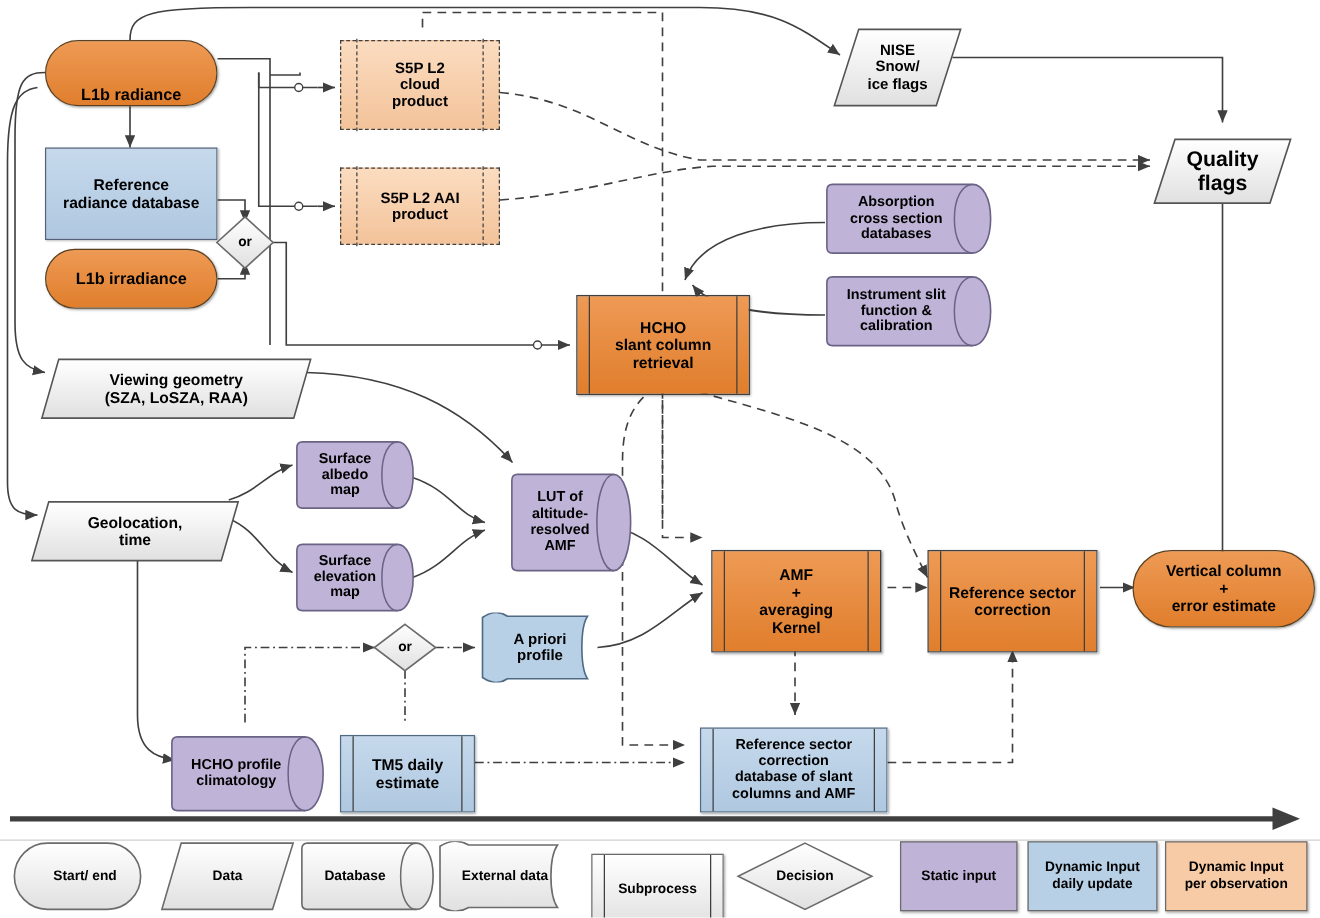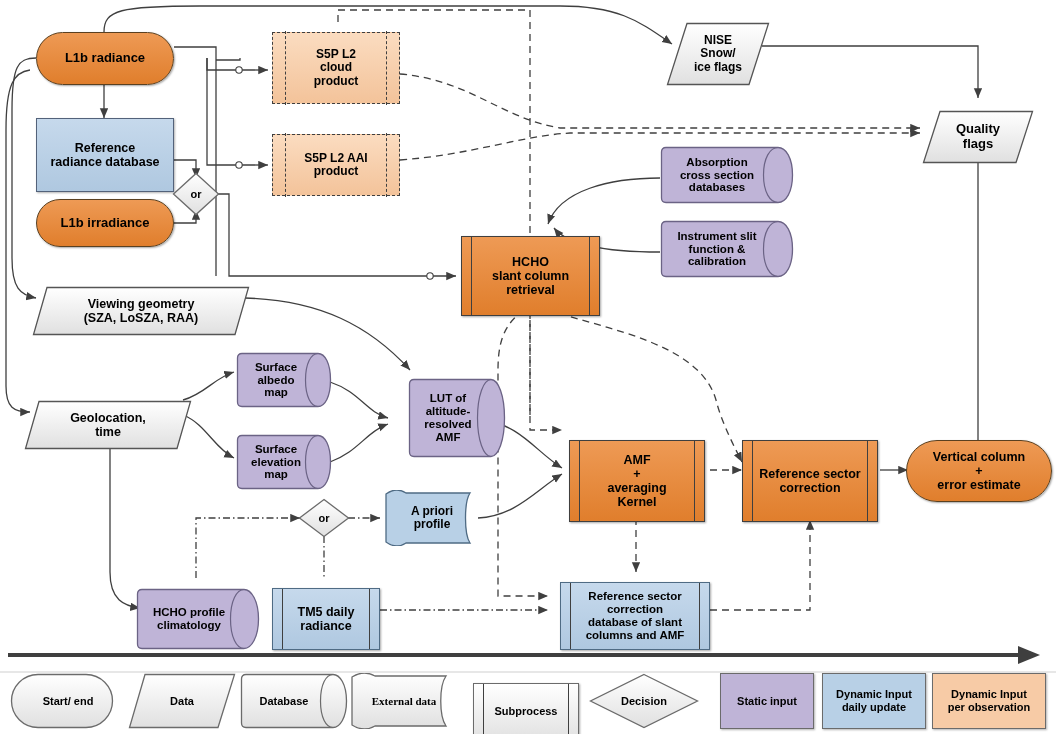--- a/index.html
+++ b/index.html
@@ -189,21 +189,21 @@
     </g>
 
     <g>
       <line x1="8" y1="655" x2="1022" y2="655" stroke="#3f3f3f" stroke-width="4.2"></line>
       <path d="M1018,646 L1040,655 L1018,664 z" fill="#3f3f3f"></path>
     </g>
     <line x1="0" y1="672" x2="1056" y2="672" stroke="#cfcfcf" stroke-width="1"></line>
   </svg>
 
   <div class="node sh-term" style="left:36px; top:32px; width:138px; height:53px; font-size:13px;
-              background:linear-gradient(#EE9A55,#E07E2C);">
+              background:linear-gradient(#EE9A55,#E07E2C);align-items:flex-end;">
     <span class="lbl">L1b  radiance</span>
   </div>
 
   <div class="node sh-rect" style="left:36px; top:118px; width:138px; height:74px; font-size:12.5px;
               background:linear-gradient(#C6D9EC,#AFC8E0);">
     <span class="lbl">Reference
 radiance database</span>
   </div>
 
   <div class="node sh-term" style="left:36px; top:199px; width:138px; height:48px; font-size:13px;
@@ -233,21 +233,21 @@
 
   <div class="node sh-para" style="left:666px; top:10px; width:104px; height:64px; font-size:12px;">
     <svg viewBox="0 0 104 64" preserveAspectRatio="none">
       <polygon points="21,1.5 102.5,1.5 83,62.5 1.5,62.5" fill="url(#gw)" stroke="#555" stroke-width="1.3"></polygon>
     </svg>
     <span class="lbl">NISE
 Snow/
 ice flags</span>
   </div>
 
-  <div class="node sh-para" style="left:922px; top:98px; width:112px; height:54px; font-size:13px;">
+  <div class="node sh-para" style="left:922px; top:98px; width:112px; height:54px; font-size:17px;">
     <svg viewBox="0 0 112 54" preserveAspectRatio="none">
       <polygon points="18,1.5 110.5,1.5 94,52.5 1.5,52.5" fill="url(#gw)" stroke="#555" stroke-width="1.3"></polygon>
     </svg>
     <span class="lbl">Quality
 flags</span>
   </div>
 
   <div class="node sh-cyl" style="left:660px; top:146px; width:134px; height:58px; font-size:11.5px;">
     <svg viewBox="0 0 134 58" preserveAspectRatio="none">
       <path d="M1.5,6 L1.5,52 C1.5,55 3,56.5 6,56.5 L118,56.5 C126,56.5 132.5,46 132.5,29
@@ -369,21 +369,21 @@
                C122.5,13 115.5,1.5 108,1.5 L6,1.5 C3,1.5 1.5,3 1.5,6 Z" fill="#BFB4D7" stroke="#6B6385" stroke-width="1.3"></path>
       <path d="M108,1.5 C100.5,1.5 94.5,13 94.5,31 C94.5,49 100.5,60.5 108,60.5" fill="none" stroke="#6B6385" stroke-width="1.2"></path>
     </svg>
     <span class="lbl" style="padding-right:22px;">HCHO  profile
 climatology</span>
   </div>
 
   <div class="node sh-sub" style="left:272px; top:578px; width:108px; height:62px; font-size:12.5px;
               background:linear-gradient(#C6D9EC,#AFC8E0); border-color:#4F6B84;">
     <span class="lbl">TM5 daily
-radiance</span>
+estimate</span>
   </div>
 
   <div class="node sh-sub" style="left:560px; top:572px; width:150px; height:68px; font-size:11.5px;
               background:linear-gradient(#C6D9EC,#AFC8E0); border-color:#4F6B84;">
     <span class="lbl">Reference sector
 correction
 database of slant
 columns and AMF</span>
   </div>
 
@@ -409,21 +409,21 @@
                  C106.5,11.5 100,1.5 93,1.5 L6,1.5 C3,1.5 1.5,3 1.5,6 Z" fill="url(#gw)" stroke="#6b6b6b" stroke-width="1.3"></path>
         <path d="M93,1.5 C86,1.5 80.5,11.5 80.5,28 C80.5,44.5 86,54.5 93,54.5" fill="none" stroke="#6b6b6b" stroke-width="1.2"></path>
       </svg>
       <span style="position:relative;z-index:1;padding-right:20px;">Database</span>
     </div>
 
     <div class="lg-item" style="left:350px; top:5px; width:108px; height:56px;">
       <svg viewBox="0 0 108 56" preserveAspectRatio="none" style="position:absolute;left:0;top:0;width:100%;height:100%;">
         <path d="M2,4 C10,-1 18,-1 25,3 L96,3 C89,13 89,43 96,53 L25,53 C18,57 10,57 2,52 Z" fill="url(#gw)" stroke="#6b6b6b" stroke-width="1.3"></path>
       </svg>
-      <span style="position:relative;z-index:1;font-family:Liberation Serif, serif;">External
+      <span style="position:relative;z-index:1;">External
 data</span>
     </div>
 
     <div class="lg-item sh-sub" style="left:473px; top:5px; width:106px; height:56px;
                 background:linear-gradient(#ffffff,#e2e2e2); border-color:#6b6b6b;">
       <span style="position:relative;z-index:1;">Subprocess</span>
     </div>
 
     <div class="lg-item" style="left:589px; top:5px; width:110px; height:56px;">
       <svg viewBox="0 0 110 56" preserveAspectRatio="none" style="position:absolute;left:0;top:0;width:100%;height:100%;">

